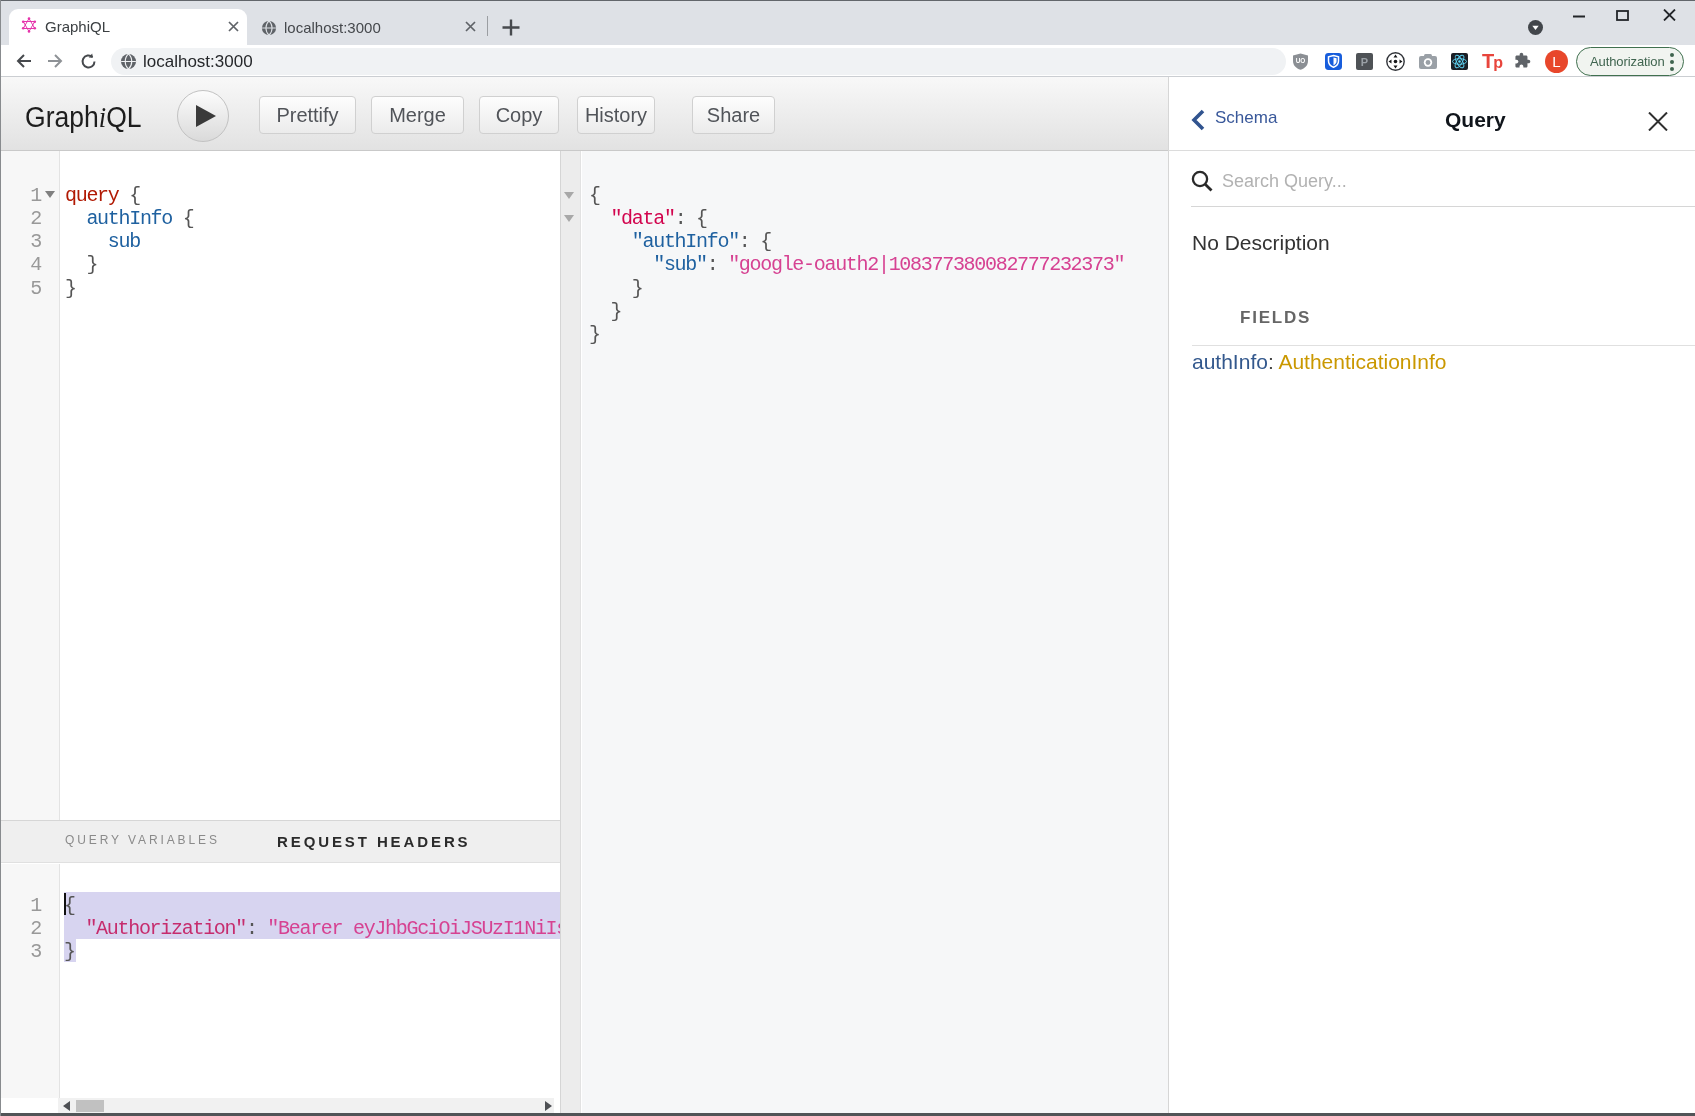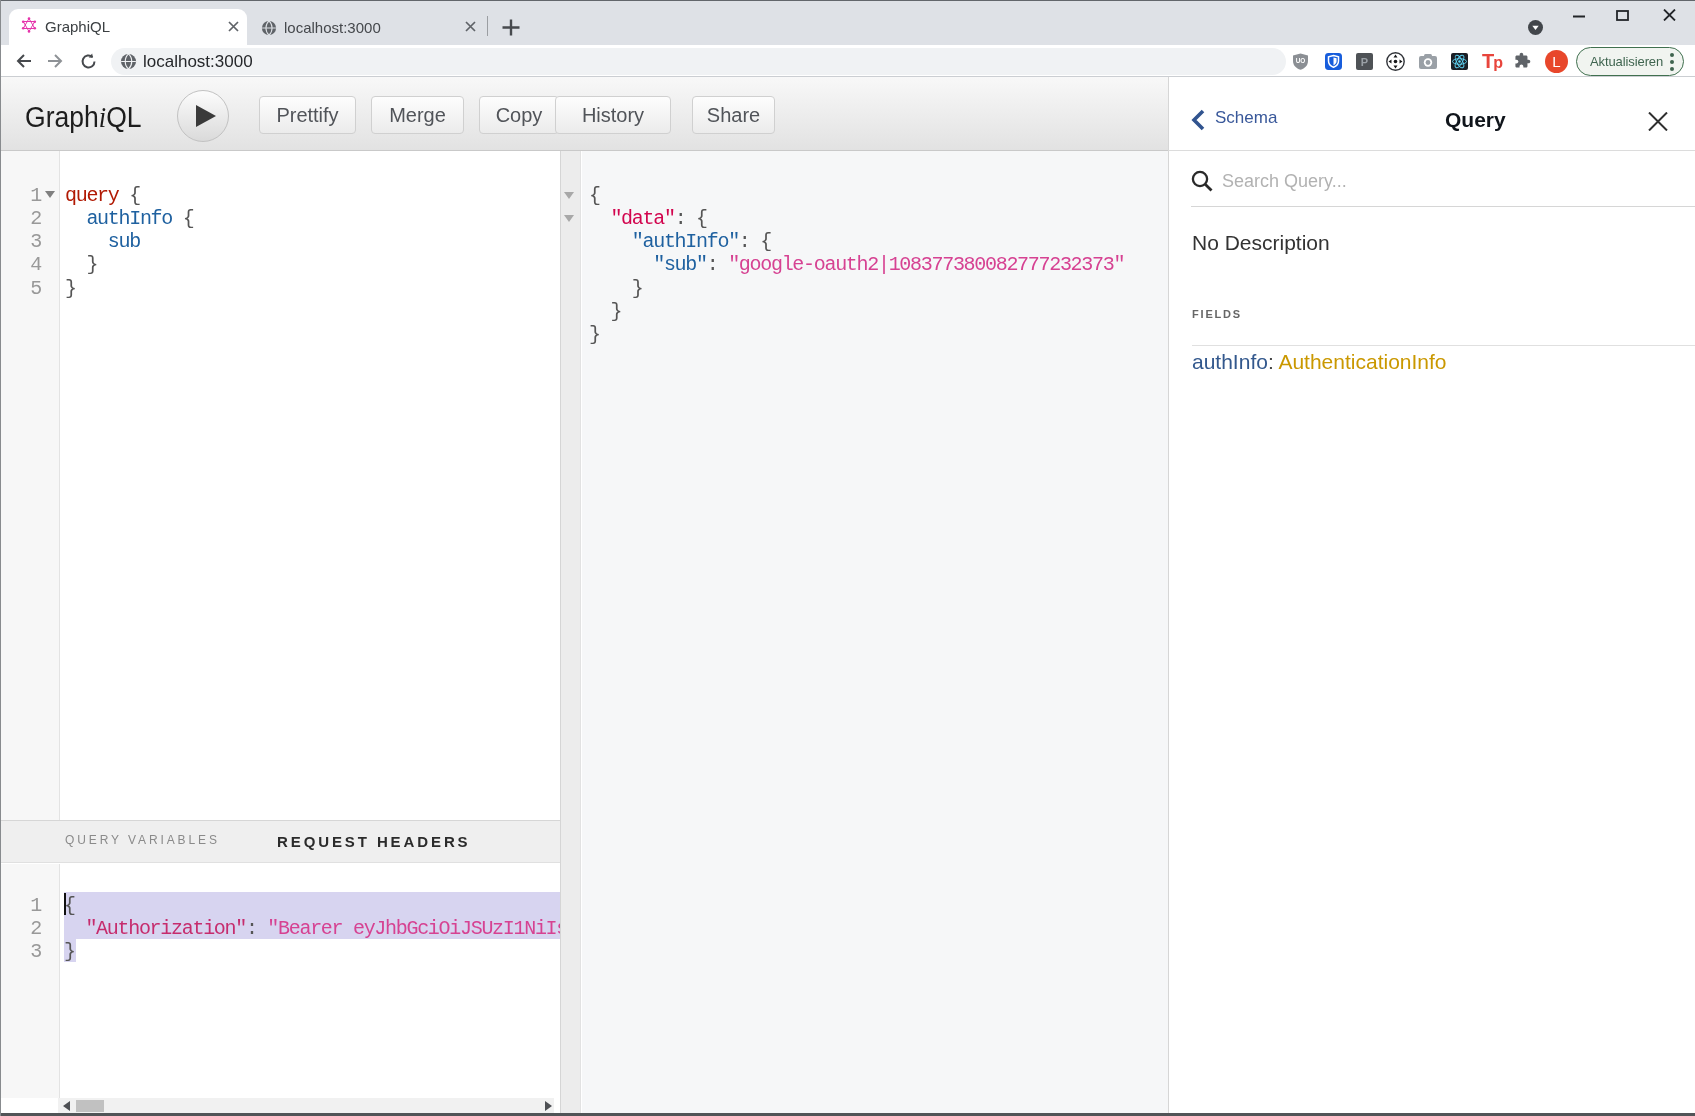--- a/index.html
+++ b/index.html
@@ -159,34 +159,34 @@
     </g>
     <circle cx="8.5" cy="8.5" r="1.3" fill="#61dafb"></circle>
   </svg>
   <div class="abs" style="left:1482px;top:50px;color:#e8453c;font-weight:bold;font-size:20px;letter-spacing:-1px">T<span style="font-size:16px">p</span></div>
   <svg class="abs" style="left:1514px;top:52px" width="17" height="17" viewBox="0 0 24 24">
     <path d="M20.5 11H19V7c0-1.1-.9-2-2-2h-4V3.5C13 2.12 11.88 1 10.5 1S8 2.12 8 3.5V5H4c-1.1 0-1.99.9-1.99 2v3.8H3.5c1.49 0 2.7 1.21 2.7 2.7s-1.21 2.7-2.7 2.7H2V20c0 1.1.9 2 2 2h3.8v-1.5c0-1.49 1.21-2.7 2.7-2.7 1.49 0 2.7 1.21 2.7 2.7V22H17c1.1 0 2-.9 2-2v-4h1.5c1.38 0 2.5-1.12 2.5-2.5S21.88 11 20.5 11z" fill="#5f6368"></path>
   </svg>
   <div class="abs" style="left:1545px;top:50px;width:23px;height:23px;border-radius:50%;background:#e8472b;color:#fff;font-size:15px;text-align:center;line-height:23px">L</div>
 
   <div class="abs" style="left:1576px;top:47px;width:108px;height:29px;border:1.2px solid #40704f;border-radius:15px;background:#f1f4f0"></div>
-  <div class="abs" style="left:1590px;top:54px;font-size:13px;letter-spacing:-0.1px;color:#3f644f">Aktualisieren</div>
+  <div class="abs" style="left:1590px;top:54px;font-size:13px;letter-spacing:-0.1px;color:#3f644f">Authorization</div>
   <div class="abs" style="left:1670px;top:53px;width:4px;height:4px;border-radius:50%;background:#3f644f;box-shadow:0 7px 0 #3f644f, 0 14px 0 #3f644f"></div>
 
   <div class="abs" id="topbar"></div>
   <div class="abs" id="logo">Graph<i>i</i>QL</div>
 
   <div class="abs" style="left:177px;top:90px;width:52px;height:52px;border-radius:50%;
        background:linear-gradient(#fcfcfc,#dadada);border:1.5px solid #c2c2c2"></div>
   <div class="abs" style="left:196px;top:105px;width:0;height:0;border-left:20px solid #3a3a3a;
        border-top:11.5px solid transparent;border-bottom:11.5px solid transparent"></div>
   <div class="tbtn" style="left:259px;width:97px">Prettify</div>
   <div class="tbtn" style="left:371px;width:93px">Merge</div>
   <div class="tbtn" style="left:479px;width:80px">Copy</div>
-  <div class="tbtn" style="left:555px;width:116px">History</div>
+  <div class="tbtn" style="left:577px;width:78px">History</div>
   <div class="tbtn" style="left:692px;width:83px">Share</div>
 
   <div class="abs" id="docbar"></div>
   <svg class="abs" style="left:1191px;top:109px" width="14" height="22" viewBox="0 0 14 22">
     <path d="M12 2 L3 11 L12 20" stroke="#31548f" stroke-width="3.6" fill="none"></path>
   </svg>
   <div class="abs" style="left:1215px;top:108px;font-size:17px;color:#39589a">Schema</div>
   <div class="abs" style="left:1445px;top:108px;font-size:21px;font-weight:bold;color:#10151b">Query</div>
   <svg class="abs" style="left:1648px;top:112px" width="20" height="19" viewBox="0 0 20 19">
     <path d="M1 0.5 L19 18.5 M19 0.5 L1 18.5" stroke="#2f2f2f" stroke-width="2"></path>
@@ -194,21 +194,21 @@
 
   <div class="abs" id="docpanel"></div>
 
   <svg class="abs" style="left:1191px;top:170px" width="22" height="24" viewBox="0 0 22 24">
     <circle cx="9" cy="9" r="7.1" stroke="#2a2a2a" stroke-width="2.3" fill="none"></circle>
     <path d="M14.2 14.2 L20.5 20.5" stroke="#2a2a2a" stroke-width="2.8"></path>
   </svg>
   <div class="abs" style="left:1222px;top:171px;font-size:18px;color:#b2b2b2">Search Query...</div>
   <div class="abs" style="left:1191px;top:206px;width:504px;height:1px;background:#d6d6d6"></div>
   <div class="abs" style="left:1192px;top:231px;font-size:21px;color:#333">No Description</div>
-  <div class="abs" style="left:1192px;top:308px;font-size:11px;font-weight:bold;letter-spacing:1.8px;color:#666">FIELDS</div>
+  <div class="abs" style="left:1240px;top:308px;font-size:17px;font-weight:bold;letter-spacing:1.8px;color:#666">FIELDS</div>
   <div class="abs" style="left:1192px;top:345px;width:503px;height:1px;background:#e0e0e0"></div>
   <div class="abs" style="left:1192px;top:350px;font-size:21px"><span style="color:#33588d">authInfo</span><span style="color:#444">: </span><span style="color:#ca9800">AuthenticationInfo</span></div>
 
   <div class="abs" id="qeditor"></div>
   <div class="abs" id="qgutter"></div>
   <div class="abs" id="rgutterband"></div>
   <div class="abs" id="rpane"></div>
 
   <div class="lnum mono" style="left:0;top:183.5px">1</div>
   <div class="lnum mono" style="left:0;top:206.75px">2</div>

